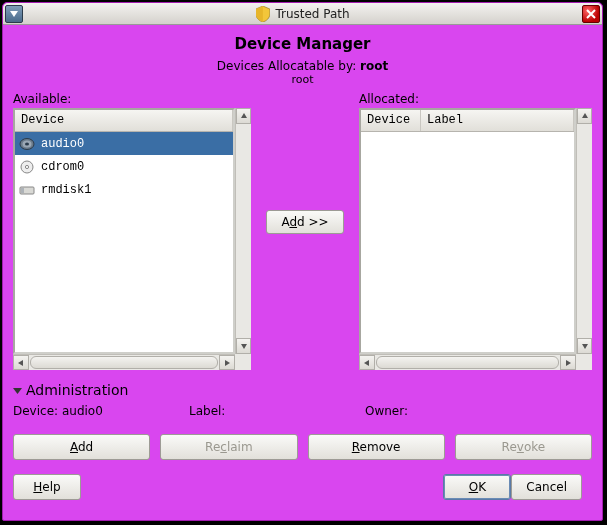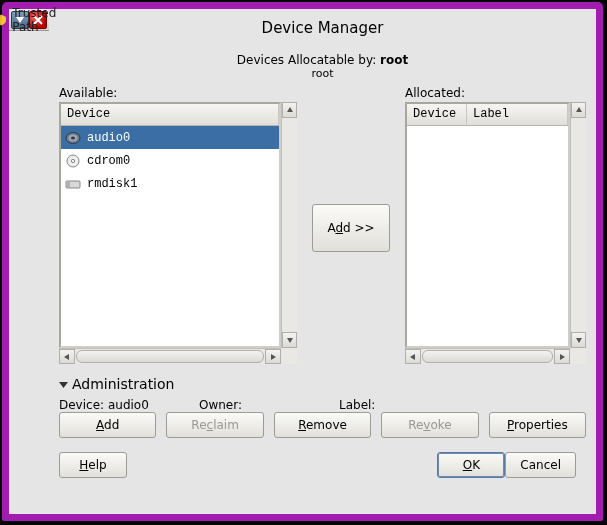--- a/index.html
+++ b/index.html
@@ -15,25 +15,25 @@
   .desktop {
     width: 607px;
     height: 525px;
     background: #000;
     position: relative;
   }
   .window {
     position: absolute;
     left: 2px; top: 2px;
     width: 601px; height: 519px;
-    background: #e5e5e5;
-    border: 7px solid #a21caf;
+    background: #d946ef;
+    border: 1px solid #a21caf;
     border-radius: 5px 5px 2px 2px;
     display: flex;
-    flex-direction: row;
+    flex-direction: column;
   }
   
   .titlebar {
     height: 22px;
     background: linear-gradient(to bottom, #f3f2f0 0%, #e4e2de 50%, #d4d1cc 100%);
     border-bottom: 1px solid #999;
     border-radius: 5px 5px 0 0;
     display: flex;
     align-items: center;
     position: relative;
@@ -67,27 +67,27 @@
   
   .content {
     flex: 1;
     padding: 8px 10px 8px 10px;
     display: flex;
     flex-direction: column;
   }
   .dm-title {
     text-align: center;
     font-size: 15px;
-    font-weight: normal;
+    font-weight: bold;
     margin: 2px 0 4px 0;
   }
   .alloc-line {
     text-align: center;
     font-size: 12px;
-    margin-top: 12px;
+    margin-top: 2px;
   }
   .alloc-line .user { font-weight: bold; }
   .alloc-sub { text-align: center; font-size: 11px; margin-bottom: 6px; }
   .columns {
     display: flex;
     align-items: flex-start;
     gap: 8px;
   }
   .col {
     display: flex;
@@ -185,37 +185,37 @@
     background: linear-gradient(to bottom,#f4f3f0,#dcdad4);
     border-radius: 6px;
   }
   .corner { width: 16px; height: 16px; background: #e9e8e4; }
   .arrow { width:8px; height:8px; }
 
   .btn {
     background: linear-gradient(to bottom,#fafaf8,#e2e0da);
     border: 1px solid #9d9b95;
     border-radius: 3px;
-    padding: 16px 10px;
+    padding: 4px 10px;
     font-size: 12px;
     font-family: inherit;
     cursor: default;
     min-width: 78px;
     text-align: center;
   }
   .btn.disabled {
     color: #9a988f;
   }
   .btn .ul { text-decoration: underline; }
 
   .admin-section {
     margin-top: 12px;
   }
   .admin-header { display: flex; align-items: center; gap: 4px; font-size: 14px; margin-bottom: 6px; }
-  .admin-row1 { display: flex; gap: 20px; margin-bottom: 0; font-size: 12px; }
+  .admin-row1 { display: flex; gap: 56px; margin-bottom: 16px; font-size: 12px; }
   .admin-row1 > div { min-width: 120px; }
   .admin-buttons { display: flex; gap: 10px; }
   .admin-buttons .btn { flex: 1; min-width: 0; padding: 5px 4px; text-align: center; }
 
   .footer {
     margin-top: 14px;
     display: flex;
     align-items: center;
   }
   .footer .btn { min-width: 68px; padding: 5px 14px; }
@@ -383,34 +383,33 @@
               <polygon points="0,2 9,2 4.5,8" fill="#333"></polygon>
             </svg>
           <span>Administration</span>
         </div>
         <div class="admin-row1">
           <div>
             <span>Device:</span>
             <span>audio0</span>
           </div>
           <div>
-            <span>Owner:</span>
+            <span>Label:</span>
             <span></span>
           </div>
           <div>
-            <span>Label:</span>
+            <span>Owner:</span>
             <span></span>
           </div>
         </div>
         <div class="admin-buttons">
           <button class="btn"><span class="ul">A</span><span>dd</span></button>
           <button class="btn disabled"><span>Re</span><span class="ul">c</span><span>laim</span></button>
           <button class="btn"><span class="ul">R</span><span>emove</span></button>
           <button class="btn disabled"><span>Re</span><span class="ul">v</span><span>oke</span></button>
-          <button class="btn"><span class="ul">P</span><span>roperties</span></button>
         </div>
       </div>
 
       <div class="footer">
         <button class="btn"><span class="ul">H</span><span>elp</span></button>
         <div class="footer-spacer"></div>
         <button class="btn default"><span class="ul">O</span><span>K</span></button>
         <button class="btn" style="margin-right:10px">Cancel</button>
       </div>
     </div>

